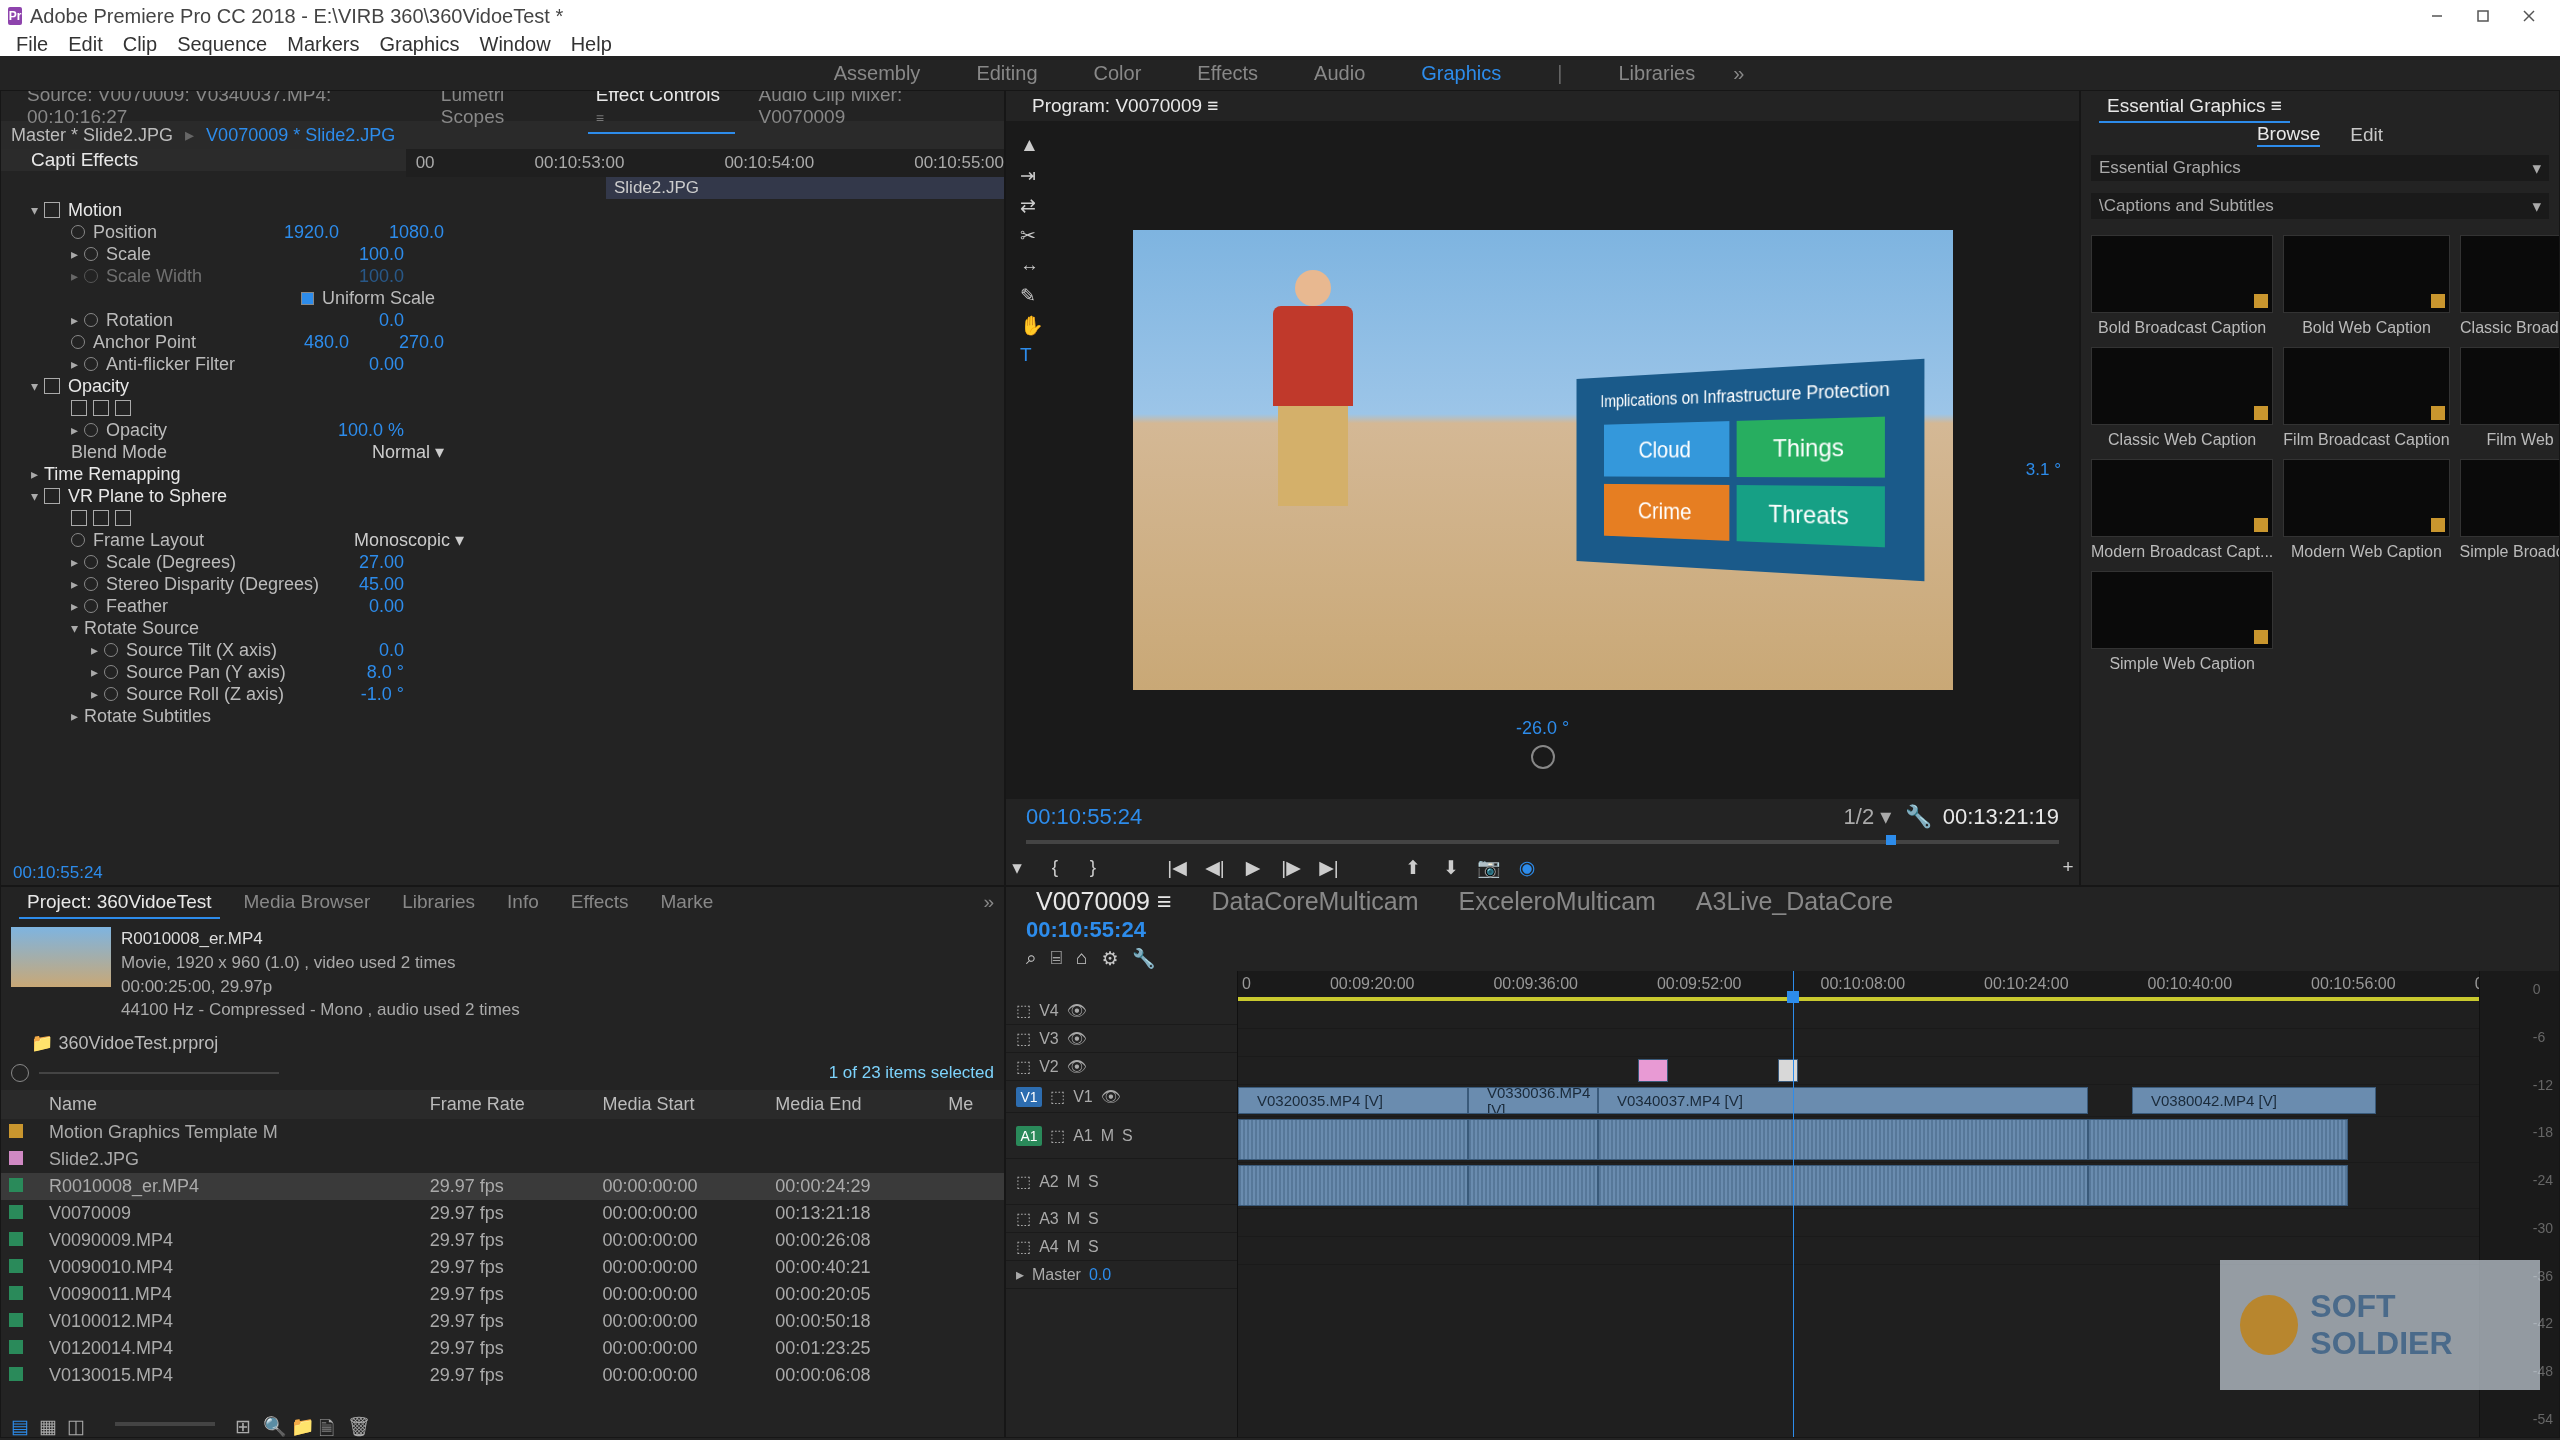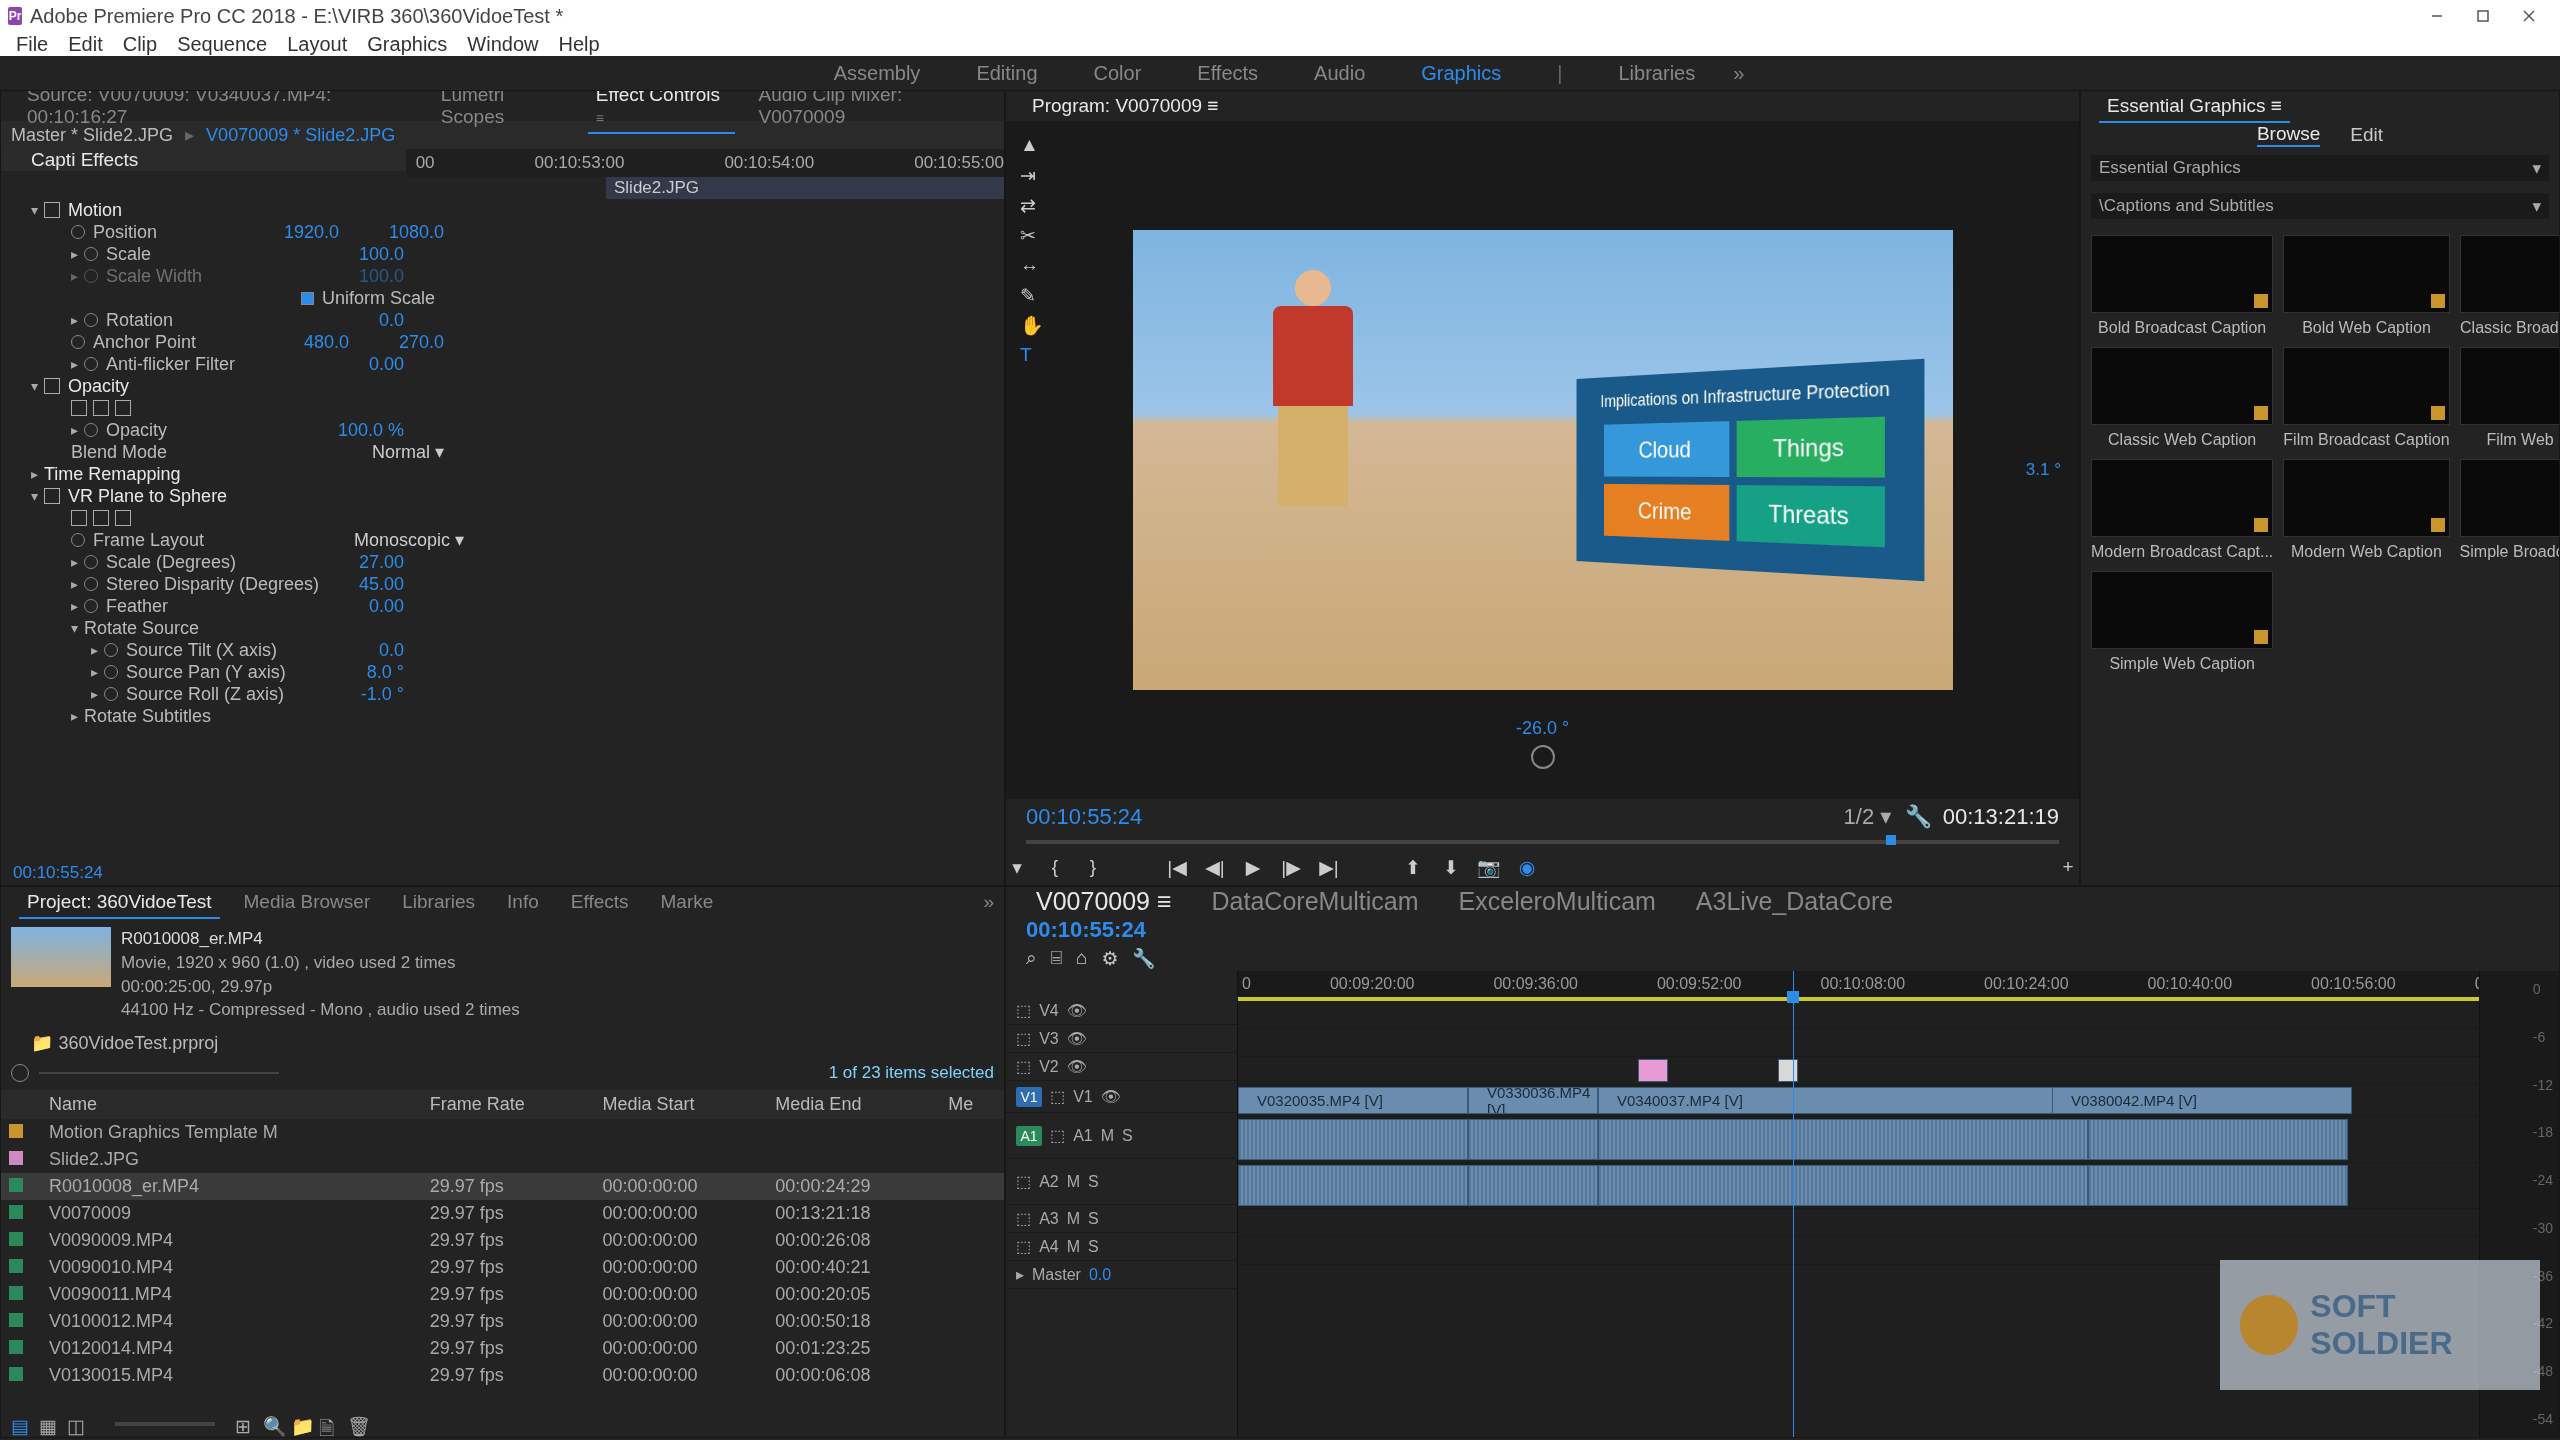--- a/index.html
+++ b/index.html
@@ -156,21 +156,21 @@
         <line x1="12" y1="2" x2="2" y2="12" stroke="currentColor" stroke-width="1.5"></line>
       </svg>
     </span>
 </div>
 
 <div class="menubar">
   <span>File</span>
   <span>Edit</span>
   <span>Clip</span>
   <span>Sequence</span>
-  <span>Layout</span>
+  <span>Markers</span>
   <span>Graphics</span>
   <span>Window</span>
   <span>Help</span>
 </div>
 
 <div class="workspacebar">
   <span>Assembly</span>
   <span>Editing</span>
   <span>Color</span>
   <span>Effects</span>
@@ -716,21 +716,21 @@
         <div class="tl-row" style="height:32px;">
           <div class="clip" style="left:0;width:230px;">
               <span>V0320035.MP4 [V]</span>
             </div>
           <div class="clip" style="left:230px;width:130px;">
               <span>V0330036.MP4 [V]</span>
             </div>
           <div class="clip" style="left:360px;width:490px;">
               <span>V0340037.MP4 [V]</span>
             </div>
-          <div class="clip" style="left:814px;width:300px;">
+          <div class="clip" style="left:894px;width:244px;">
               <span>V0380042.MP4 [V]</span>
             </div>
         </div>
         <div class="tl-row tall">
           <div class="clip" style="left:0;width:230px;">
               <div class="wave"></div>
             </div>
           <div class="clip" style="left:230px;width:130px;">
               <div class="wave"></div>
             </div>

